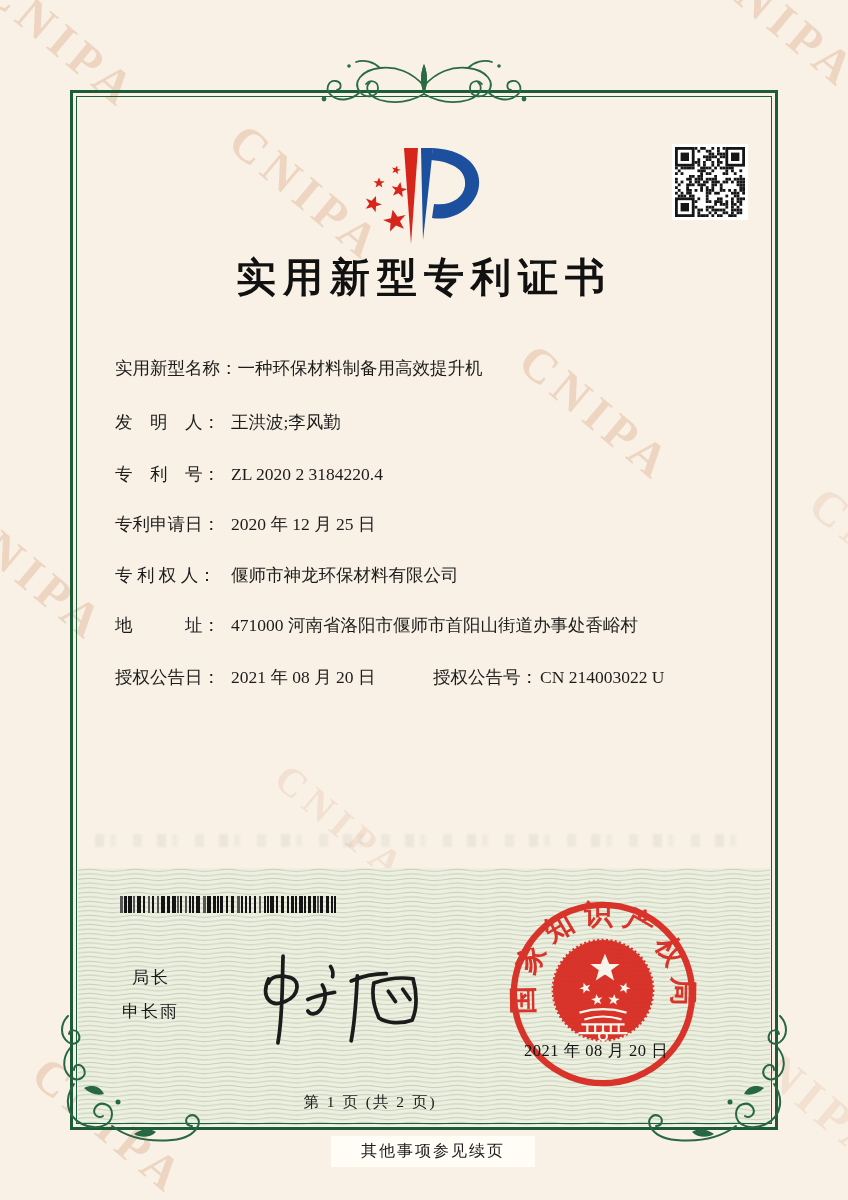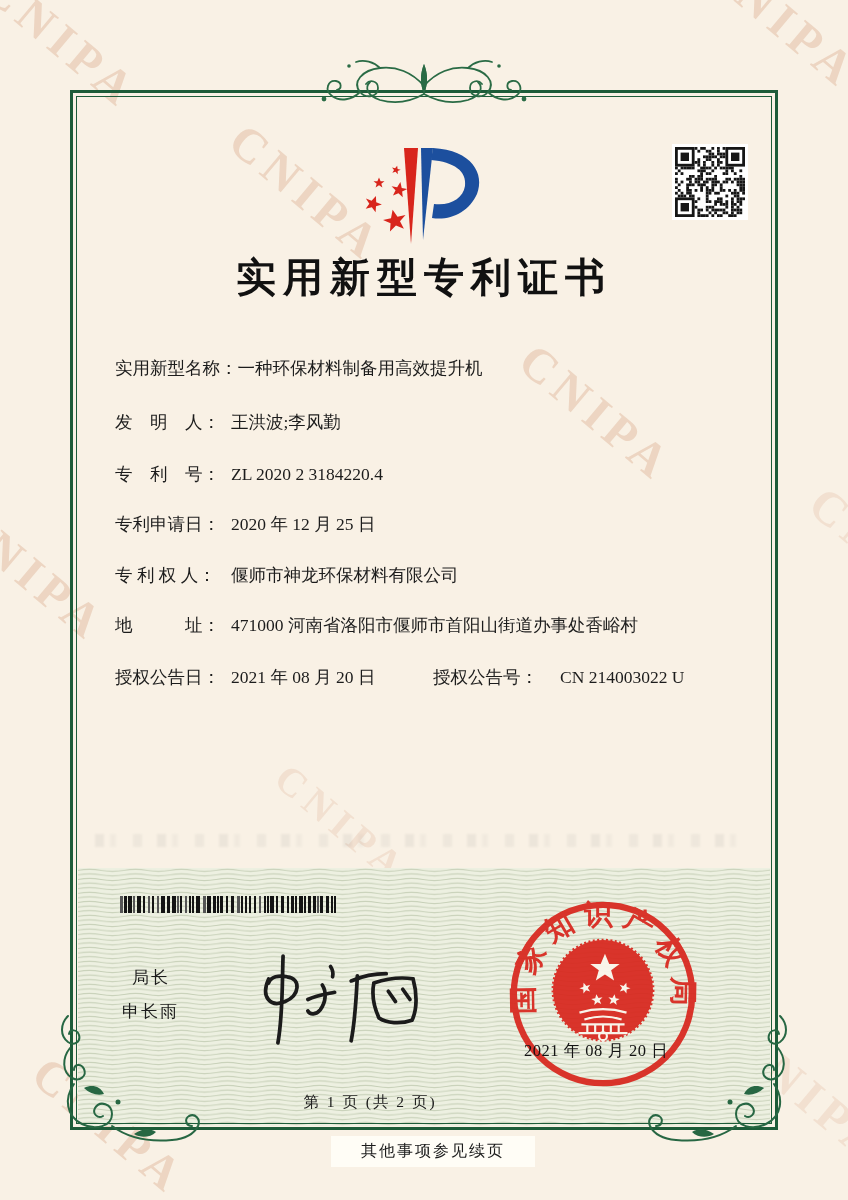--- a/index.html
+++ b/index.html
@@ -19,21 +19,21 @@
   .certno{position:absolute;left:100px;top:150px;font-size:17px;letter-spacing:1.5px;z-index:2;}
   .logo{position:absolute;left:352px;top:140px;z-index:2;}
   .qr{position:absolute;left:672px;top:144px;background:#fff;padding:3px;z-index:2;line-height:0;}
   .title{position:absolute;left:0;width:100%;top:250px;text-align:center;font-size:40px;font-weight:bold;
          letter-spacing:7px;z-index:2;color:#111;}
   .fields{position:absolute;left:115px;top:350px;width:645px;font-size:17.5px;z-index:2;}
   .frow{position:absolute;left:0;white-space:nowrap;}
   .frow .lbl{display:inline-block;min-width:116px;}
   .r1{top:6px}.r2{top:60px}.r3{top:112px}.r4{top:162px}.r5{top:213px}.r6{top:263px}.r7{top:315px}
   .pair2{position:absolute;left:318px;top:0;}
-  .pair2 .lbl{min-width:0;margin-right:22px;}
+  .pair2 .lbl{min-width:0;margin-right:2px;}
   .bodytext{position:absolute;left:110px;top:694px;width:634px;font-size:17px;line-height:33px;
             text-align:justify;z-index:2;color:#151515;}
   .bodytext p{margin:0;text-indent:2em;}
   .barcode{position:absolute;left:120px;top:896px;z-index:2;line-height:0;}
   .director{position:absolute;left:132px;top:966px;font-size:17px;z-index:2;letter-spacing:2px;}
   .director-name{position:absolute;left:122px;top:1000px;font-size:17px;z-index:2;letter-spacing:2px;}
   .sig{position:absolute;left:246px;top:950px;z-index:2;}
   .seal{position:absolute;left:505px;top:896px;z-index:4;}
   .sealdate{position:absolute;left:524px;top:1040px;font-size:16.5px;z-index:5;letter-spacing:.5px;color:#141414;}
   .pagenum{position:absolute;left:0;width:740px;top:1092px;text-align:center;font-size:15.5px;letter-spacing:2px;z-index:2;}

